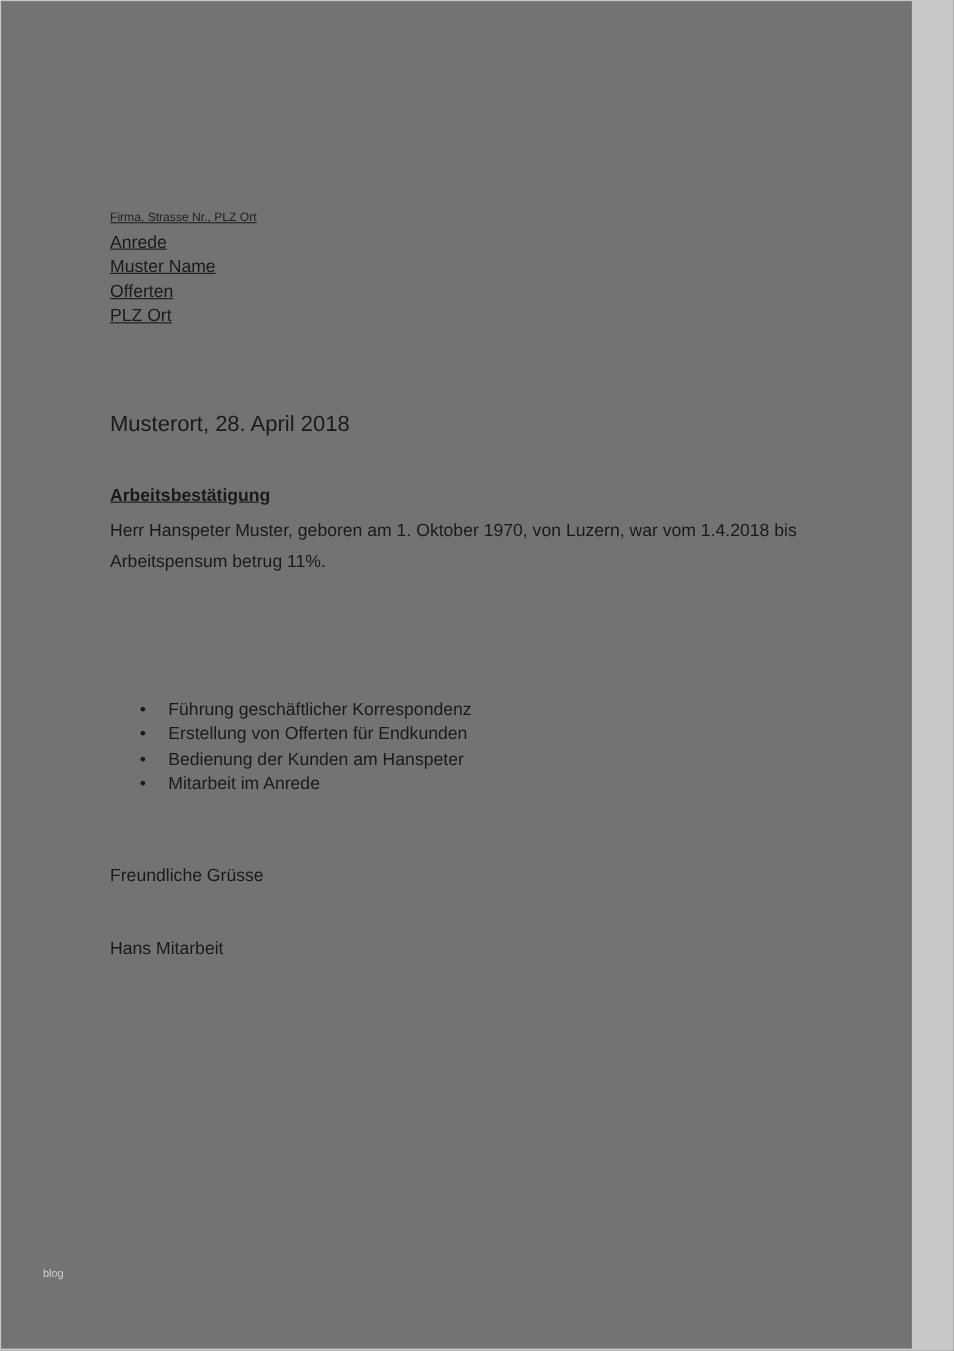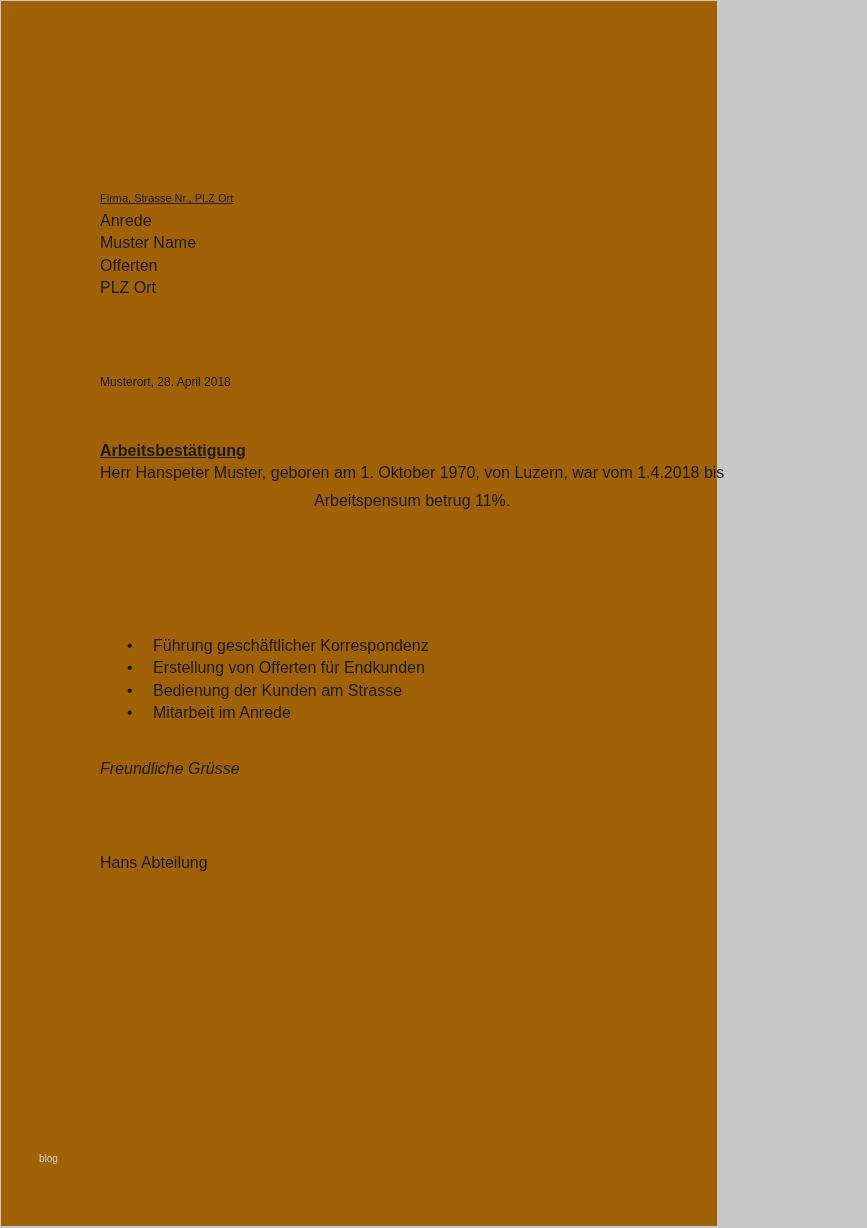--- a/index.html
+++ b/index.html
@@ -10,62 +10,62 @@
       width: 867px;
       height: 1228px;
       background: #c8c8c8;
       position: relative;
       overflow: hidden;
     }
     .page {
       position: absolute;
       left: 1px;
       top: 1px;
-      width: 716px;
+      width: 828px;
       height: 1225px;
-      background: #a16207;
+      background: #737373;
       font-family: "Liberation Sans", sans-serif;
       color: #1a1a1a;
     }
     .abs {
       position: absolute;
       white-space: nowrap;
     }
     .return-address {
       left: 99px;
       top: 191px;
       font-size: 11px;
       text-decoration: underline;
       color: #222;
     }
     .recipient {
       left: 99px;
       top: 209px;
       font-size: 16px;
       line-height: 22.3px;
+      text-decoration: underline;
     }
     .recipient div { height: 22.3px; }
     .date {
       left: 99px;
       top: 374px;
-      font-size: 12px;
+      font-size: 20px;
     }
     .subject {
       left: 99px;
       top: 441px;
       font-size: 16px;
       font-weight: bold;
       text-decoration: underline;
     }
     .body-para {
       left: 99px;
-      top: 458px;
+      top: 468px;
       font-size: 16px;
       line-height: 27.8px;
-      text-align: center;
     }
     .intro {
       left: 99px;
       top: 591px;
       font-size: 16px;
     }
     .tasks {
       left: 99px;
       top: 634px;
       font-size: 16px;
@@ -79,23 +79,22 @@
       padding-left: 53px;
       height: 22.3px;
     }
     .tasks li .bullet {
       position: absolute;
       left: 27px;
       top: 0;
     }
     .closing {
       left: 99px;
-      top: 759px;
+      top: 787px;
       font-size: 16px;
-      font-style: italic;
     }
     .signature {
       left: 99px;
       top: 853px;
       font-size: 16px;
     }
     .watermark {
       left: 38px;
       top: 1152px;
       font-size: 10px;
@@ -130,27 +129,27 @@
     <li>
       <span class="bullet">•</span>
       <span>Führung geschäftlicher Korrespondenz</span>
     </li>
     <li>
       <span class="bullet">•</span>
       <span>Erstellung von Offerten für Endkunden</span>
     </li>
     <li>
       <span class="bullet">•</span>
-      <span>Bedienung der Kunden am Strasse</span>
+      <span>Bedienung der Kunden am Hanspeter</span>
     </li>
     <li>
       <span class="bullet">•</span>
       <span>Mitarbeit im Anrede</span>
     </li>
   </ul>
 
   <div class="abs closing">Freundliche Grüsse</div>
 
-  <div class="abs signature">Hans Abteilung</div>
+  <div class="abs signature">Hans Mitarbeit</div>
 
   <div class="abs watermark">blog</div>
 
 </div>
 
 </body></html>

